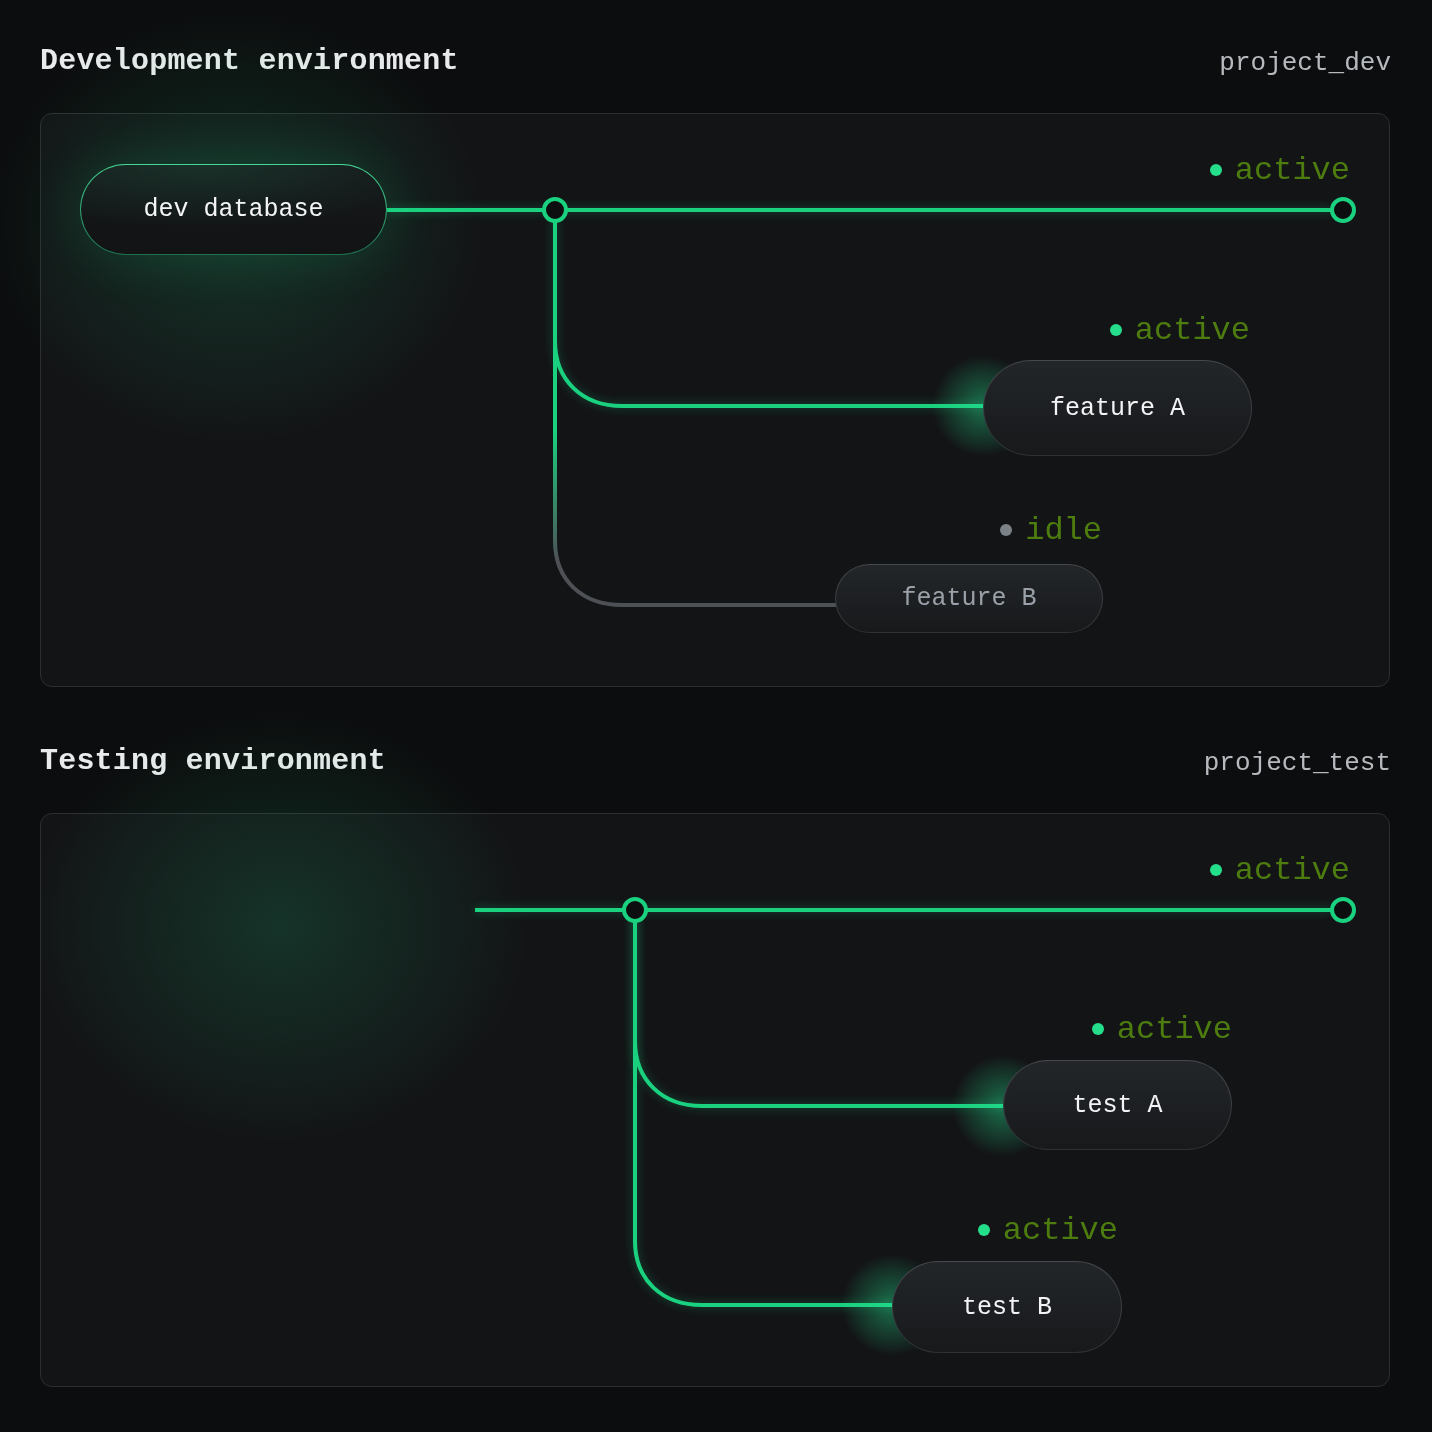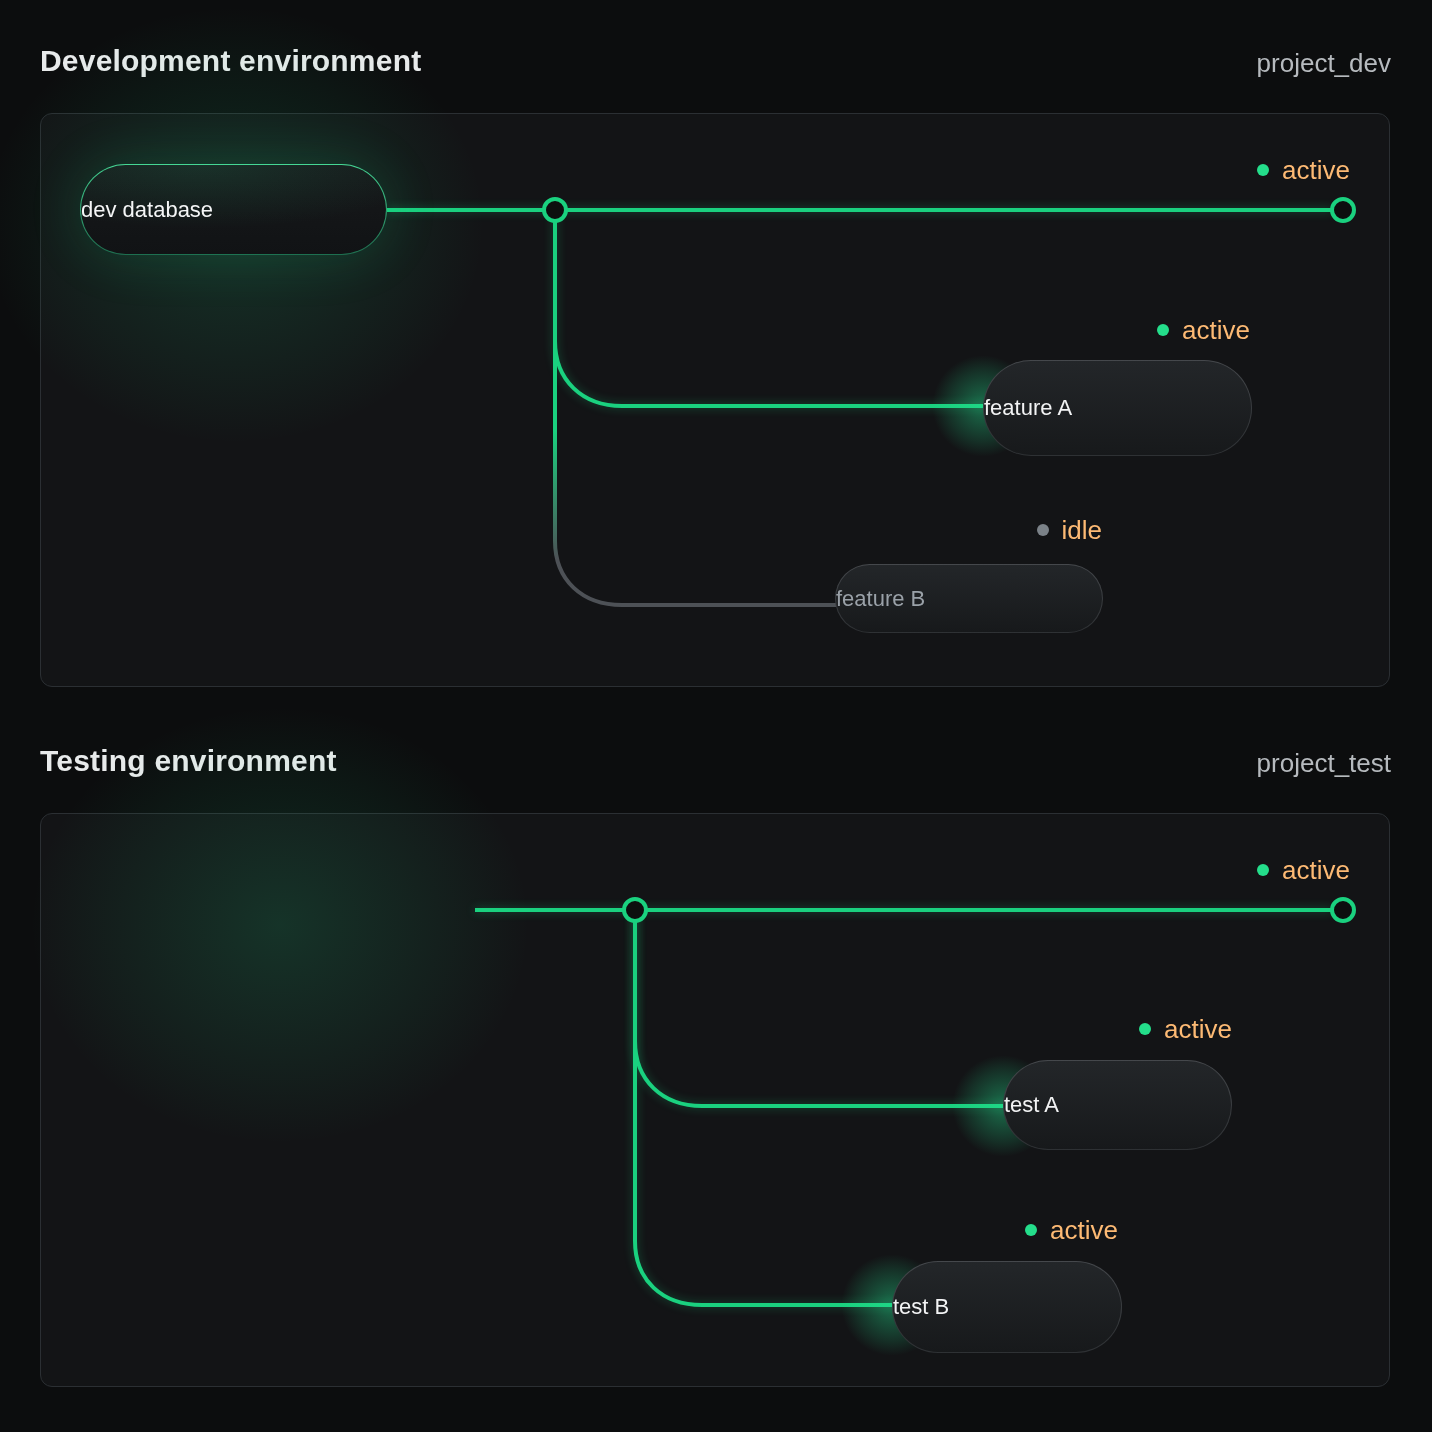--- a/index.html
+++ b/index.html
@@ -1,19 +1,19 @@
 <!DOCTYPE html>
 <html><head>
 <meta charset="utf-8">
 <style>
   html,body{margin:0;padding:0;background:#0c0d0e;}
   .stage{
     position:relative;width:1432px;height:1432px;overflow:hidden;
     background:#0c0d0e;
-    font-family:Liberation Sans, sans-serif;
+    font-family:Liberation Mono, monospace;
     -webkit-font-smoothing:antialiased;
   }
   .env-title{
     position:absolute;left:40px;font-size:30px;font-weight:bold;
     color:#e8eaeb;letter-spacing:.2px;
   }
   .env-title.dev{top:44px}
   .env-title.test{top:744px}
   .project-label{
     position:absolute;right:41px;font-size:26px;color:#b6babe;
@@ -40,22 +40,22 @@
 
   .cglow{
     position:absolute;width:130px;height:130px;margin:-65px 0 0 -65px;pointer-events:none;
     background:radial-gradient(closest-side, rgba(36,222,142,.45), rgba(36,222,142,.14) 55%, transparent 78%);
   }
   .cglow.fa{left:983px;top:406px}
   .cglow.ta{left:1003px;top:1106px}
   .cglow.tb{left:892px;top:1305px}
 
   .pill{
-    position:absolute;display:flex;align-items:center;justify-content:flex-start;
-    border-radius:999px;font-size:22px;box-sizing:border-box;
+    position:absolute;display:flex;align-items:center;justify-content:center;
+    border-radius:999px;font-size:25px;box-sizing:border-box;
   }
   .db-pill{
     color:#f4f5f6;border:1.5px solid transparent;
     background:
       radial-gradient(140% 130% at 40% 0%, rgba(44,214,140,.13), transparent 55%) padding-box,
       linear-gradient(180deg,#17191b,#111315) padding-box,
       linear-gradient(180deg, rgba(72,226,156,.95), rgba(38,170,118,.55)) border-box;
     box-shadow:0 0 55px rgba(30,210,130,.16);
   }
   .db-pill.dev{left:80px;top:164px;width:307px;height:91px}
@@ -68,21 +68,21 @@
       linear-gradient(180deg,#45484c,#2e3134) border-box;
   }
   .branch-pill.idle{color:#9aa1a8;}
   .branch-pill.fa{left:983px;top:360px;width:269px;height:96px}
   .branch-pill.fb{left:835px;top:564px;width:268px;height:69px}
   .branch-pill.ta{left:1003px;top:1060px;width:229px;height:90px}
   .branch-pill.tb{left:892px;top:1261px;width:230px;height:92px}
 
   .status{
     position:absolute;display:flex;align-items:center;gap:13px;
-    height:36px;font-size:26px;color:#fdba74;
+    height:36px;font-size:32px;color:#4d7c0f;
   }
   .status .dot{width:12px;height:12px;border-radius:50%;background:#24de8b;flex:none;}
   .status.idle .dot{background:#7b8288;}
   .status.s-dev-main{right:82px;top:152px}
   .status.s-fa{right:182px;top:312px}
   .status.s-fb{right:330px;top:512px}
   .status.s-test-main{right:82px;top:852px}
   .status.s-ta{right:200px;top:1011px}
   .status.s-tb{right:314px;top:1212px}
 </style>

